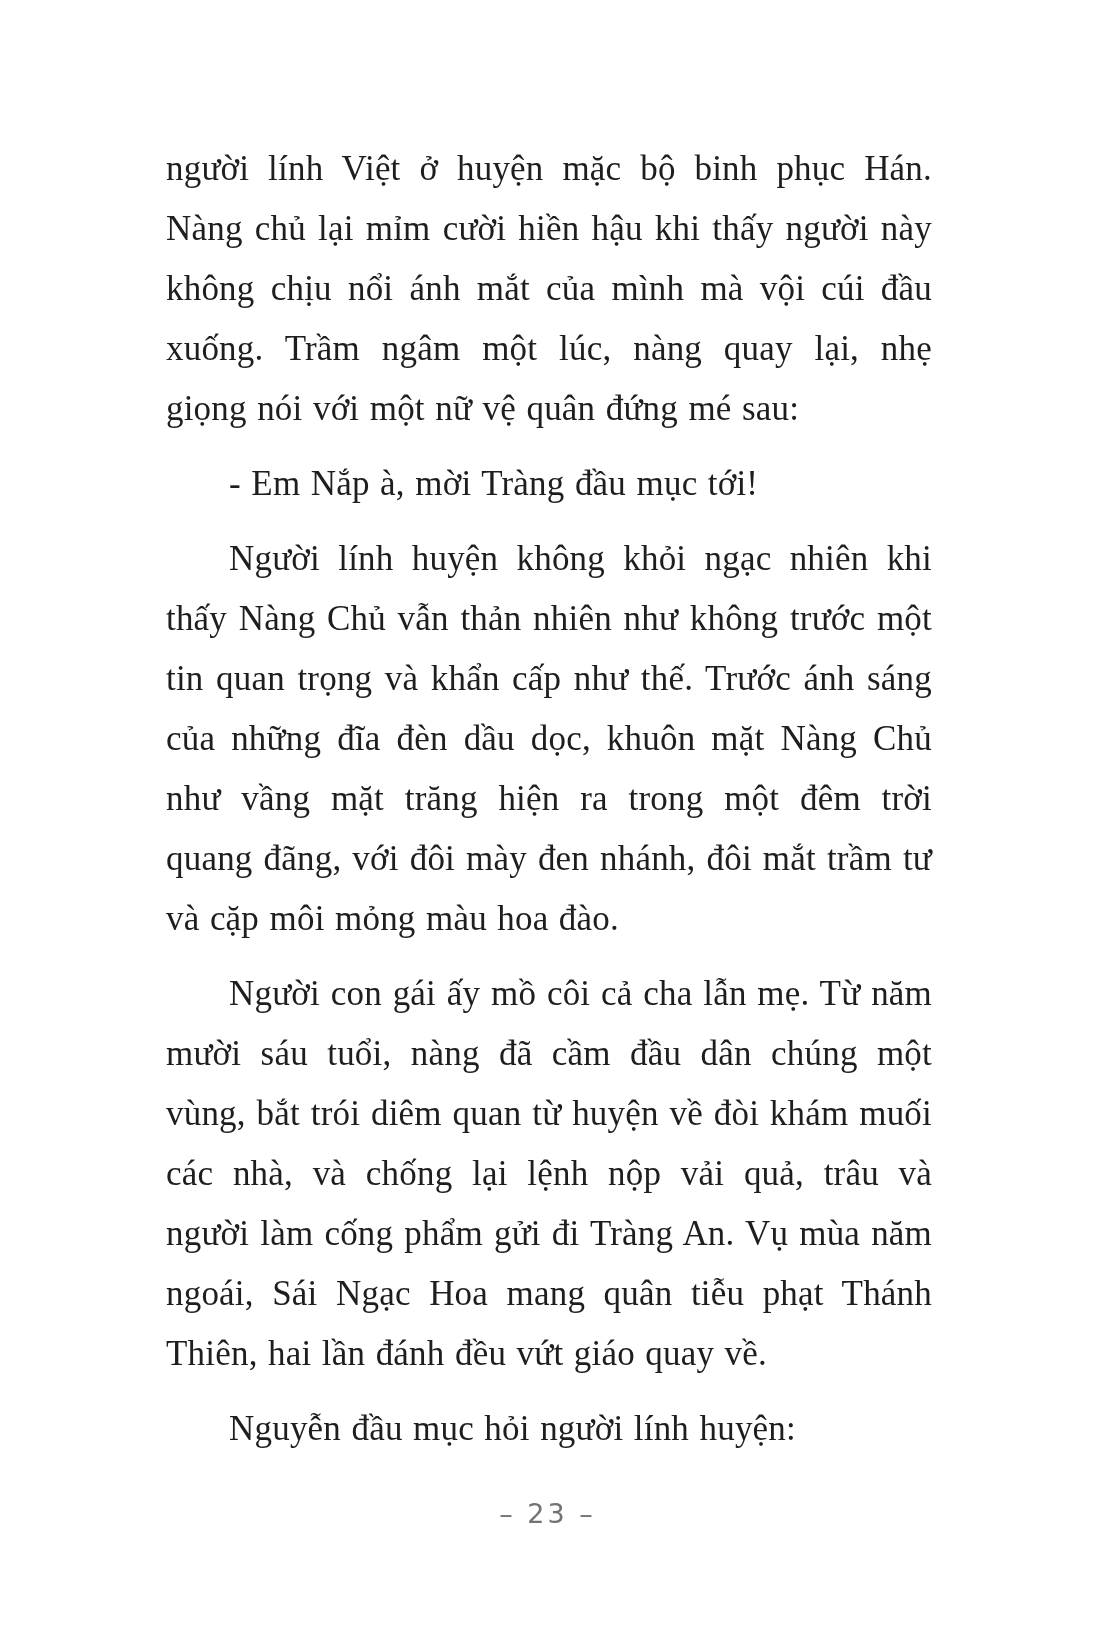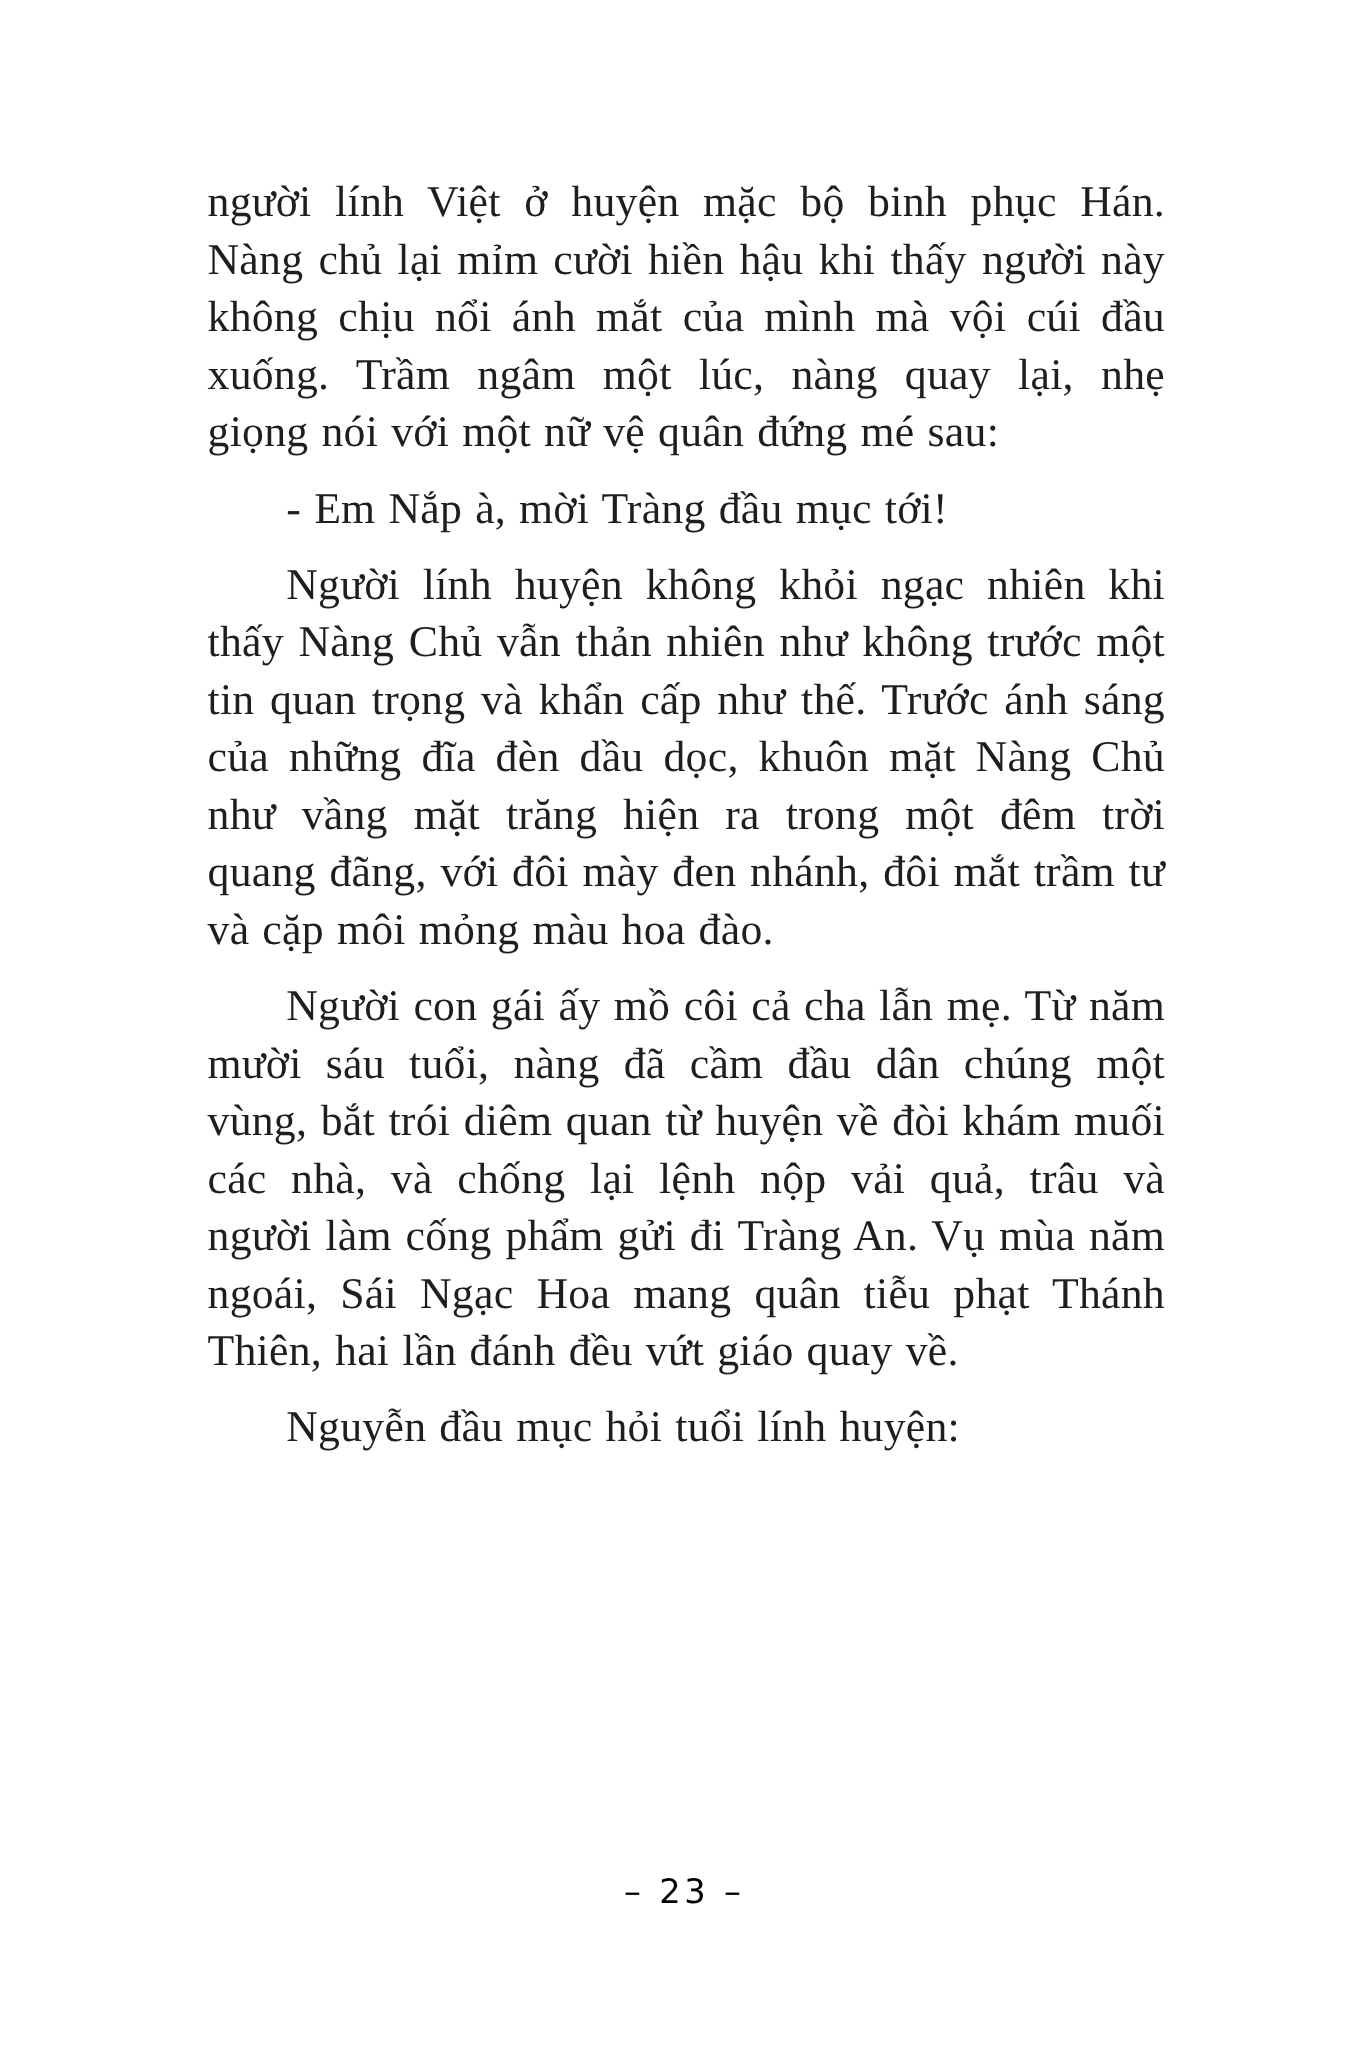--- a/index.html
+++ b/index.html
@@ -22,21 +22,21 @@
   }
   .text-block {
     position: absolute;
     left: 166px;
     right: 163px;
     top: 139px;
   }
   .para {
     margin: 0 0 15px 0;
     font-size: 35px;
-    line-height: 46px;
+    line-height: 60px;
     text-align: justify;
     text-justify: inter-word;
     letter-spacing: 0.2px;
     word-spacing: 1.5px;
     color: #1e1e1e;
   }
   .para.indent {
     text-indent: 63px;
   }
   .para.no-indent {
@@ -47,38 +47,38 @@
     top: 1498px;
     left: 0;
     width: 100%;
     text-align: center;
   }
   .page-number {
     display: inline-block;
     font-family: "DejaVu Sans", sans-serif;
     font-size: 27px;
     letter-spacing: 3px;
-    color: #000000;
+    color: #737373;
   }
 </style>
 </head>
 <body>
 
 <div class="book-page">
 
   <main class="text-block">
     <p class="para no-indent">người lính Việt ở huyện mặc bộ binh phục Hán. Nàng chủ lại mỉm cười hiền hậu khi thấy người này không chịu nổi ánh mắt của mình mà vội cúi đầu xuống. Trầm ngâm một lúc, nàng quay lại, nhẹ giọng nói với một nữ vệ quân đứng mé sau:</p>
 
     <p class="para indent">- Em Nắp à, mời Tràng đầu mục tới!</p>
 
     <p class="para indent">Người lính huyện không khỏi ngạc nhiên khi thấy Nàng Chủ vẫn thản nhiên như không trước một tin quan trọng và khẩn cấp như thế. Trước ánh sáng của những đĩa đèn dầu dọc, khuôn mặt Nàng Chủ như vầng mặt trăng hiện ra trong một đêm trời quang đãng, với đôi mày đen nhánh, đôi mắt trầm tư và cặp môi mỏng màu hoa đào.</p>
 
 
     <p class="para indent">Người con gái ấy mồ côi cả cha lẫn mẹ. Từ năm mười sáu tuổi, nàng đã cầm đầu dân chúng một vùng, bắt trói diêm quan từ huyện về đòi khám muối các nhà, và chống lại lệnh nộp vải quả, trâu và người làm cống phẩm gửi đi Tràng An. Vụ mùa năm ngoái, Sái Ngạc Hoa mang quân tiễu phạt Thánh Thiên, hai lần đánh đều vứt giáo quay về.</p>
 
-    <p class="para indent">Nguyễn đầu mục hỏi tuổi lính huyện:</p>
+    <p class="para indent">Nguyễn đầu mục hỏi người lính huyện:</p>
   </main>
 
   <footer class="page-footer">
     <span class="page-number">– 23 –</span>
   </footer>
 
 </div>
 
 </body></html>

